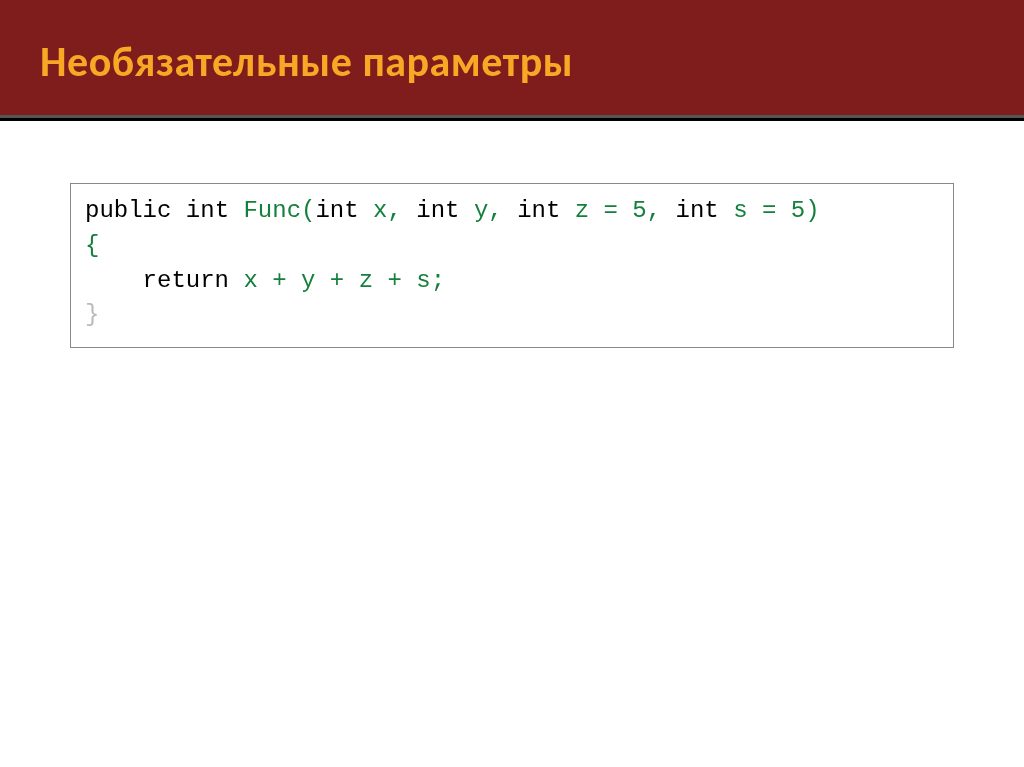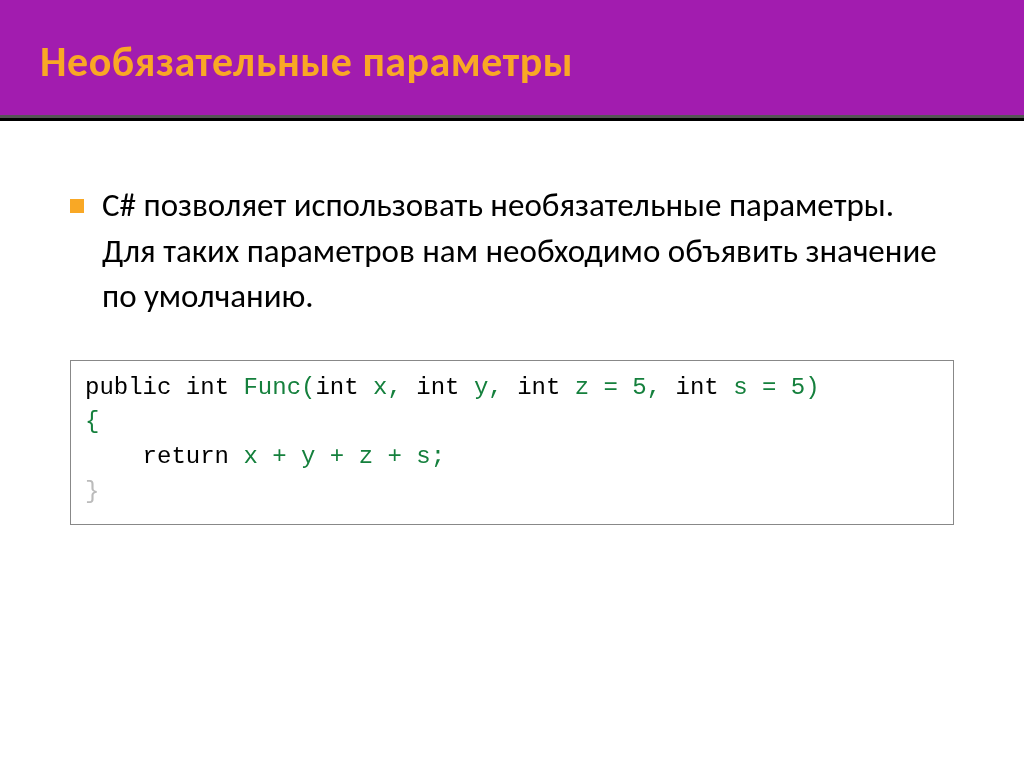--- a/index.html
+++ b/index.html
@@ -1,19 +1,19 @@
 <!DOCTYPE html>
 <html><head>
 <meta charset="utf-8">
 <style>
   * { margin: 0; padding: 0; box-sizing: border-box; }
   html, body { width: 1024px; height: 767px; font-family: Calibri, Arial, sans-serif; background: #fff; overflow: hidden; }
   .slide { width: 1024px; height: 767px; display: flex; flex-direction: column; }
   .header {
-    background: #a21caf;
+    background: #7f1d1d;
     padding: 36px 40px 34px 40px;
     position: relative;
   }
   .header::after {
     content: "";
     position: absolute;
     left: 0; right: 0; bottom: 0;
     height: 6px;
     background: linear-gradient(to bottom, #555 0%, #555 50%, #000 50%, #000 100%);
   }
@@ -60,22 +60,18 @@
   .faint { color: #bbb; }
 </style>
 </head>
 <body>
 
 <div class="slide">
   <div class="header">
     <h1 class="title">Необязательные параметры</h1>
   </div>
   <div class="body">
-    <div class="bullet-row">
-      <div class="bullet"></div>
-      <div class="bullet-text">C# позволяет использовать необязательные параметры. Для таких параметров нам необходимо объявить значение по умолчанию.</div>
-    </div>
     <div class="code-box"><span class="kw">public</span><span class="plain"> </span><span class="kw">int</span><span class="plain"> Func(</span><span class="kw">int</span><span class="plain"> x, </span><span class="kw">int</span><span class="plain"> y, </span><span class="kw">int</span><span class="plain"> z = 5, </span><span class="kw">int</span><span class="plain"> s = 5)</span>
 <span class="plain">{</span>
 <span class="faint">    </span><span class="kw">return</span><span class="plain"> x + y + z + s;</span>
 <span class="faint">}</span></div>
   </div>
 </div>
 
 </body></html>

